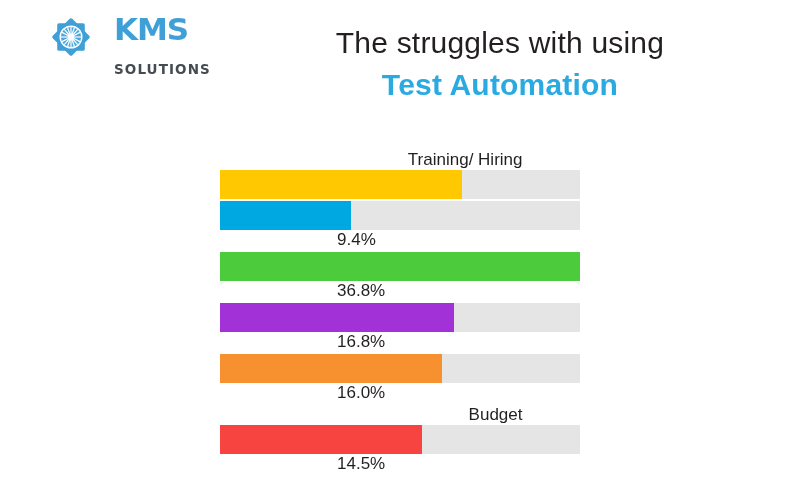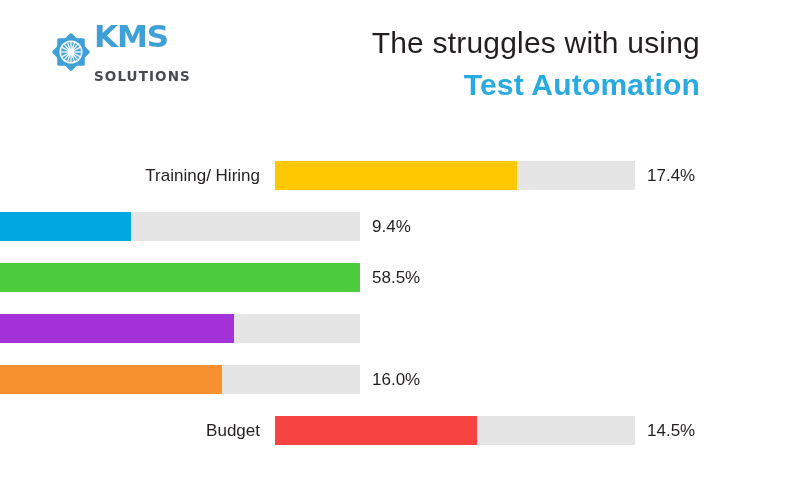--- a/index.html
+++ b/index.html
@@ -17,24 +17,23 @@
 
   
   .header {
     position: relative;
     height: 130px;
   }
 
   .logo {
     position: absolute;
     left: 48px;
-    top: 21px;
+    top: 14px;
     display: flex;
-    align-items: center;
-    gap: 0;
+    gap: 20px;
   }
   .logo-mark {
     width: 46px;
     height: 46px;
     flex: 0 0 auto;
     display: block;
   }
   .logo-text {
     display: flex;
     flex-direction: column;
@@ -55,21 +54,21 @@
     color: #444b52;
     margin-top: 18px;
     font-family: "DejaVu Sans", sans-serif;
   }
 
   .title-block {
     position: absolute;
     left: 300px;
     top: 24px;
     width: 400px;
-    text-align: right;
+    text-align: center;
   }
   .title-line1 {
     font-size: 30px;
     color: #231f20;
     letter-spacing: 0.2px;
     line-height: 1.25;
     white-space: nowrap;
   }
   .title-line2 {
     font-size: 30px;
@@ -85,20 +84,21 @@
   .chart {
     position: absolute;
     left: 0;
     top: 150px;
     width: 800px;
   }
   .row {
     display: flex;
     align-items: center;
     height: 51px;
+    flex-direction: column;
   }
   .row-label {
     width: 275px;
     padding-right: 15px;
     box-sizing: border-box;
     text-align: right;
     font-size: 17px;
     color: #231f20;
     white-space: nowrap;
   }
@@ -183,26 +183,27 @@
     <div class="row">
       <div class="track" style="background: rgb(229, 229, 229);">
         <div class="fill" style="width: 36.3%; background: rgb(0, 168, 225);"></div>
       </div>
       <div class="row-value">9.4%</div>
     </div>
     <div class="row">
       <div class="track" style="background: rgb(229, 229, 229);">
         <div class="fill" style="width: 100%; background: rgb(76, 204, 60);"></div>
       </div>
-      <div class="row-value">58.5%</div>
+      <div class="row-value">36.8%</div>
     </div>
     <div class="row">
       <div class="track" style="background: rgb(229, 229, 229);">
         <div class="fill" style="width: 64.9%; background: rgb(162, 50, 216);"></div>
       </div>
+      <div class="row-value">16.8%</div>
     </div>
     <div class="row">
       <div class="track" style="background: rgb(229, 229, 229);">
         <div class="fill" style="width: 61.8%; background: rgb(247, 144, 46);"></div>
       </div>
       <div class="row-value">16.0%</div>
     </div>
     <div class="row">
       <div class="row-label">Budget</div>
       <div class="track" style="background: rgb(229, 229, 229);">

